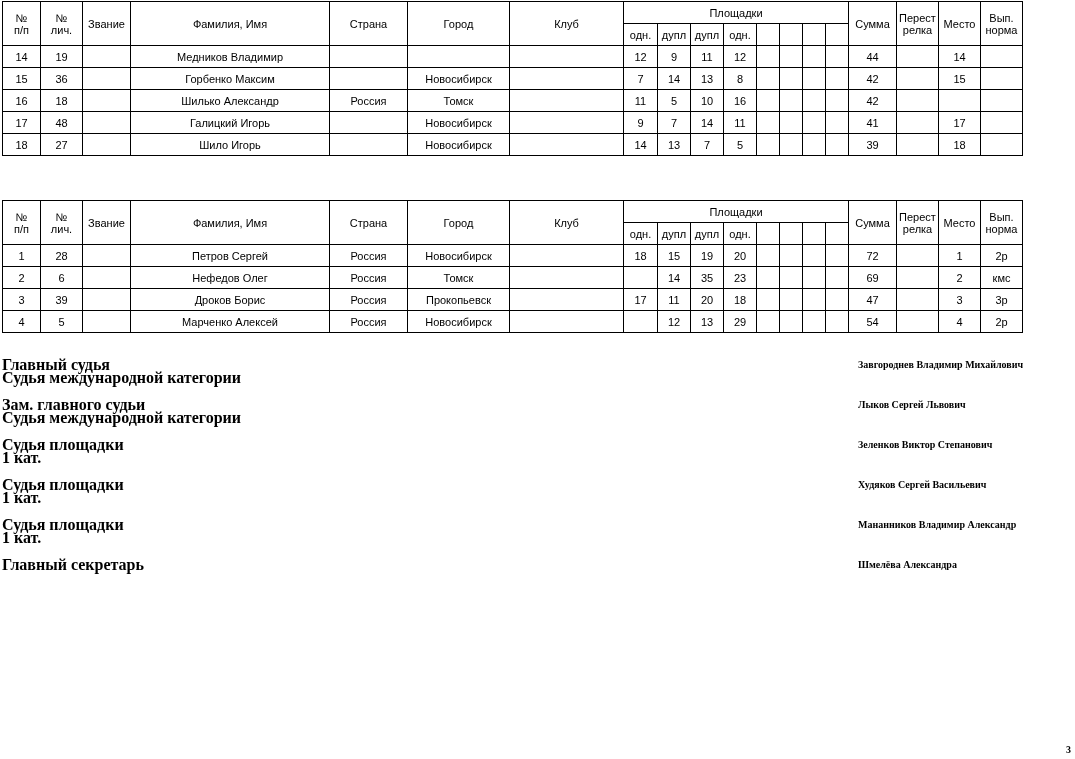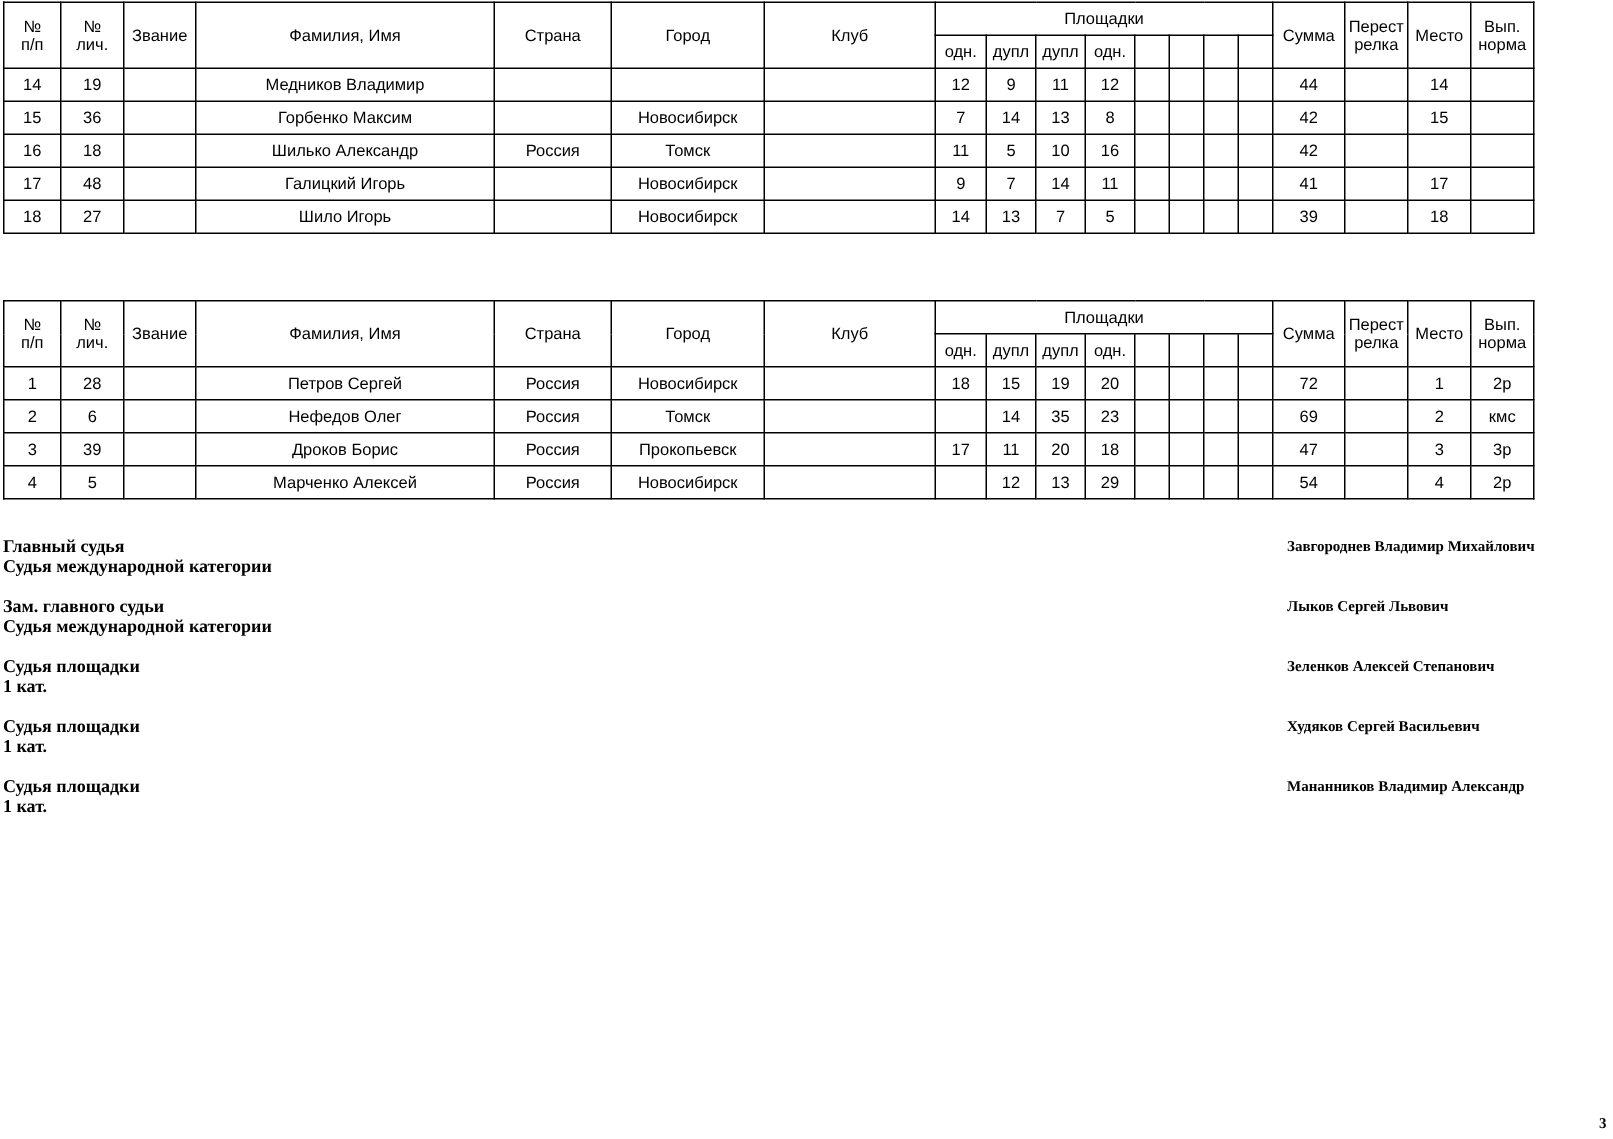--- a/index.html
+++ b/index.html
@@ -72,21 +72,21 @@
     width: 1075px;
   }
   .sig-row {
     position: relative;
     height: 40px;
   }
   .sig-left {
     position: absolute;
     left: 2px;
     font-weight: bold;
-    font-size: 12px;
+    font-size: 16px;
     font-family: "Liberation Serif", serif;
     white-space: pre;
     line-height: 13px;
   }
   .sig-right {
     position: absolute;
     left: 858px;
     font-weight: bold;
     font-size: 10px;
     font-family: "Liberation Serif", serif;
@@ -413,29 +413,33 @@
       <div class="sig-right">Завгороднев Владимир Михайлович</div>
     </div>
     <div class="sig-row">
       <div class="sig-left">Зам. главного судьи
 Судья международной категории</div>
       <div class="sig-right">Лыков Сергей Львович</div>
     </div>
     <div class="sig-row">
       <div class="sig-left">Судья площадки
 1 кат.</div>
-      <div class="sig-right">Зеленков Алексей Степанович</div>
+      <div class="sig-right">Зеленков Виктор Степанович</div>
     </div>
     <div class="sig-row">
       <div class="sig-left">Судья площадки
 1 кат.</div>
       <div class="sig-right">Худяков Сергей Васильевич</div>
     </div>
     <div class="sig-row">
       <div class="sig-left">Судья площадки
 1 кат.</div>
       <div class="sig-right">Мананников Владимир Александр</div>
     </div>
+    <div class="sig-row">
+      <div class="sig-left">Главный секретарь</div>
+      <div class="sig-right">Шмелёва Александра</div>
+    </div>
   </div>
 
   <div class="page-num">3</div>
 
 </div>
 
 </body></html>

